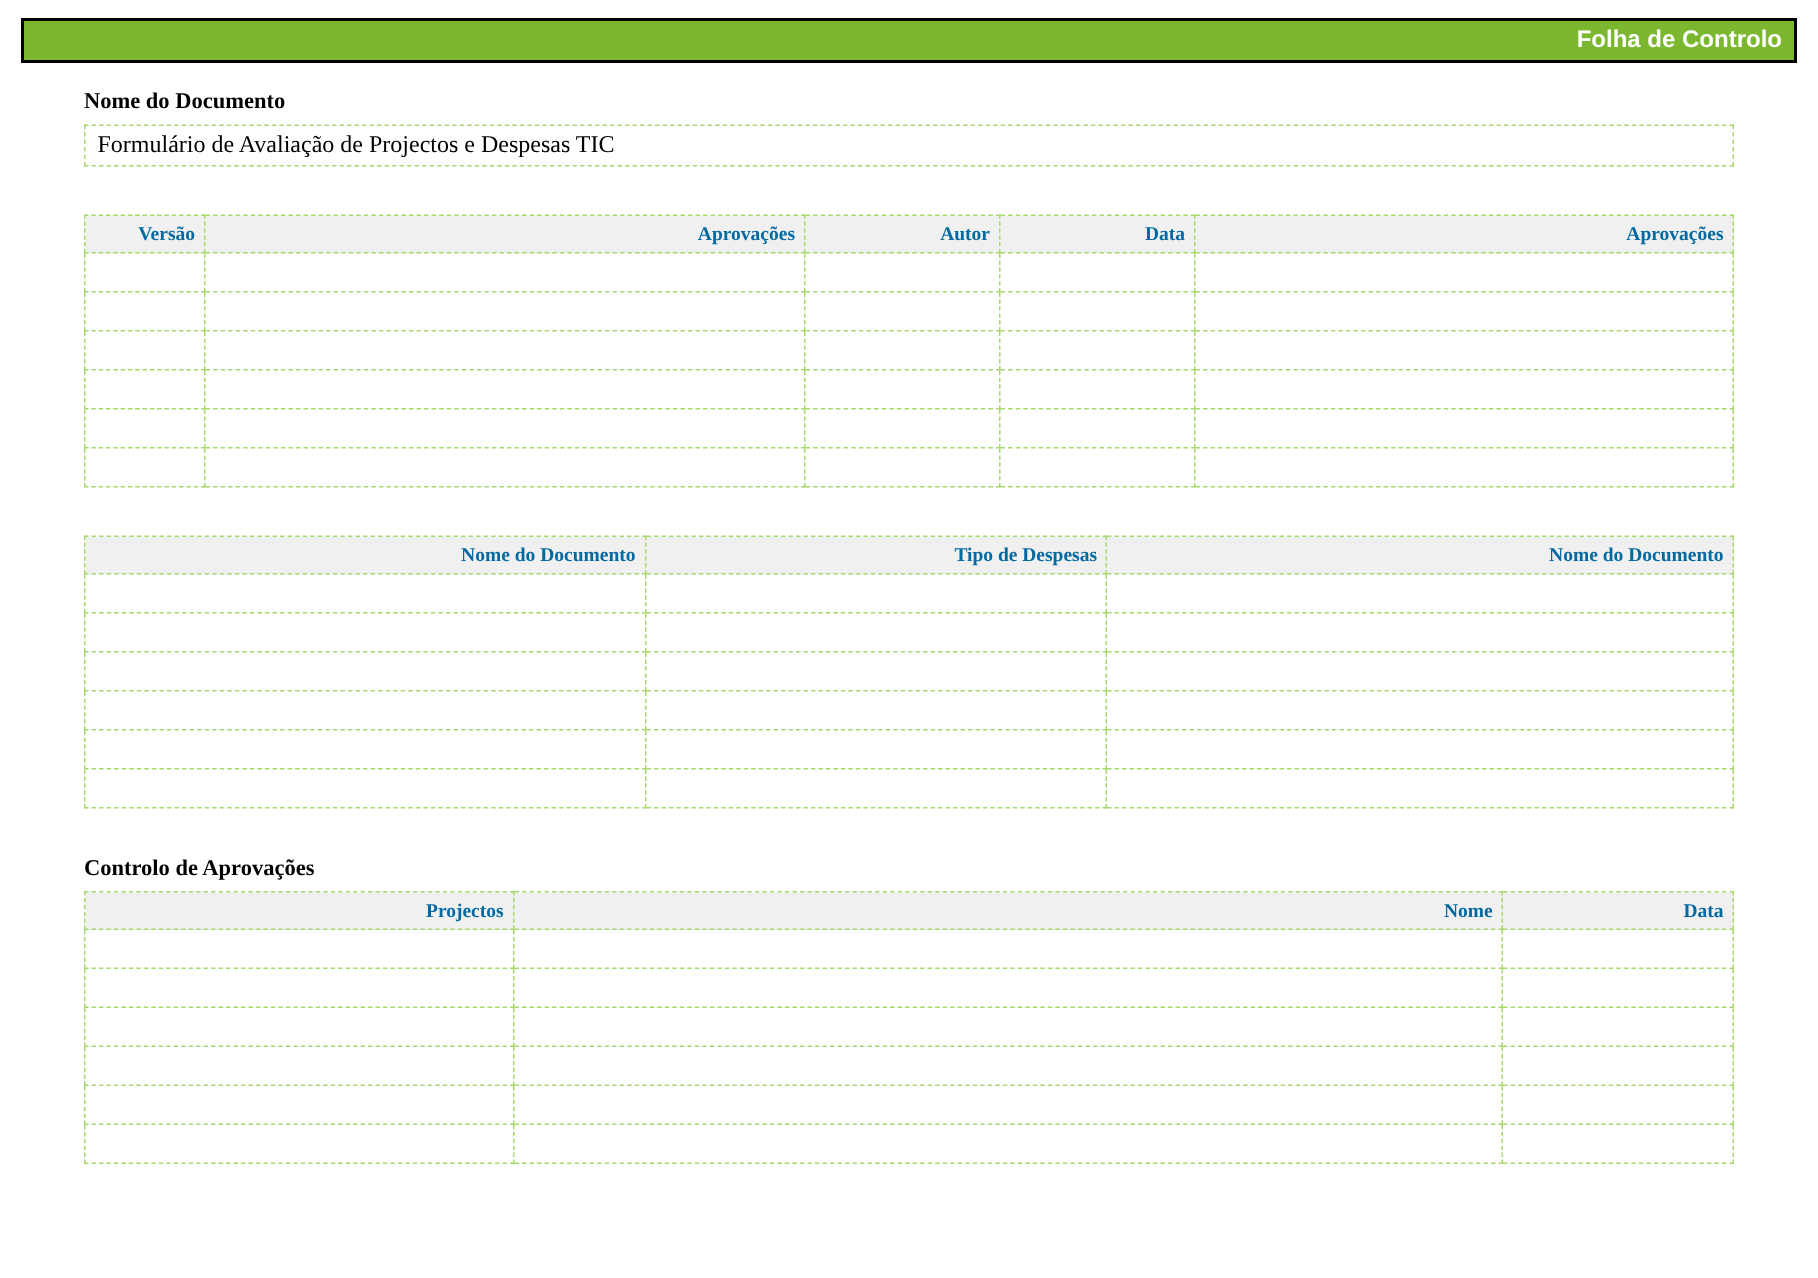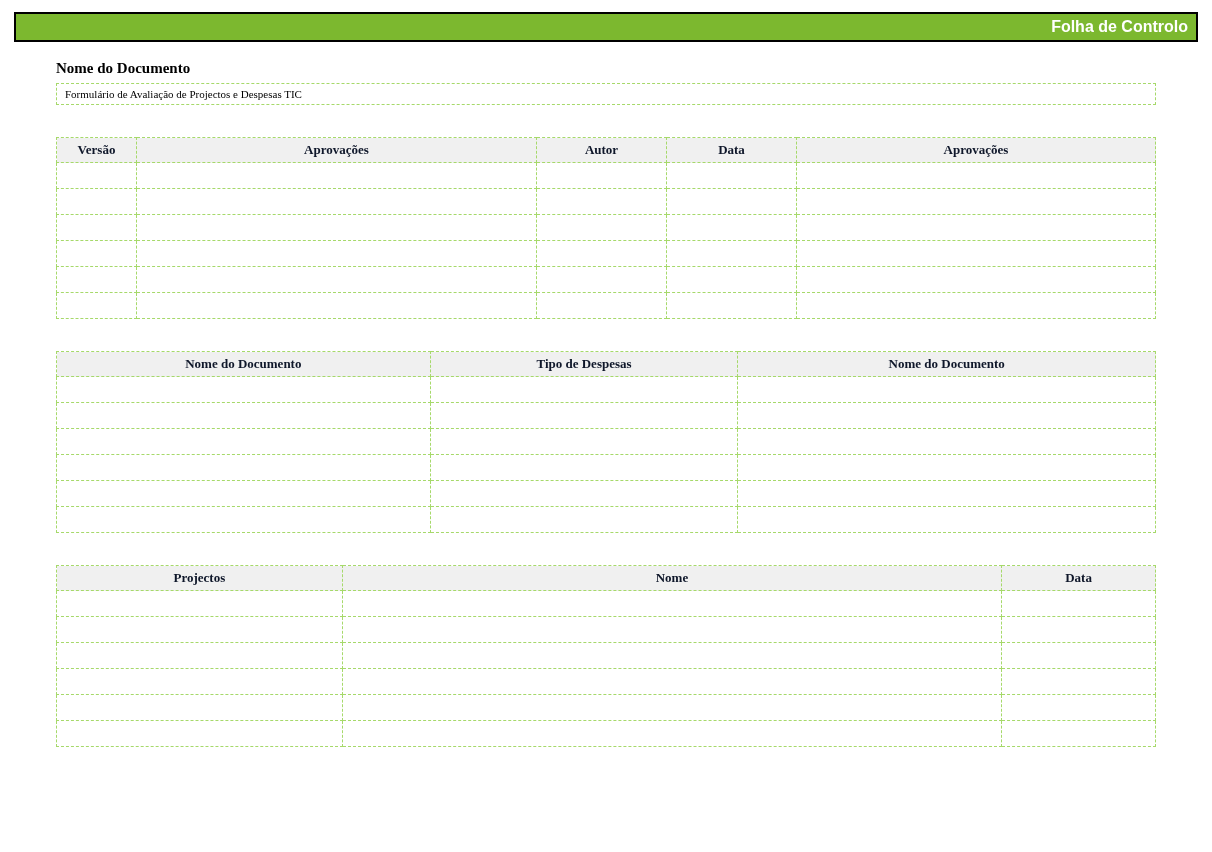--- a/index.html
+++ b/index.html
@@ -34,34 +34,34 @@
     }
     .section-title {
       font-size: 15px;
       font-weight: bold;
       color: #000;
       margin-bottom: 6px;
     }
     .value-box {
       border: 1px dashed #a6d96a;
       padding: 4px 8px;
-      font-size: 11px;
+      font-size: 16px;
       color: #000;
       background: #ffffff;
       min-height: 22px;
     }
     table {
       width: 100%;
       border-collapse: collapse;
     }
     th {
       background: #f0f0f0;
-      color: #0f172a;
+      color: #0369a1;
       font-weight: bold;
-      text-align: center;
+      text-align: right;
       font-size: 13px;
       border: 1px dashed #a6d96a;
       padding: 4px 6px;
       height: 24px;
       margin-top: 40px;
     }
     td {
       border: 1px dashed #a6d96a;
       height: 26px;
       font-size: 12px;
@@ -205,20 +205,21 @@
           <tr>
             <td></td>
             <td></td>
             <td></td>
           </tr>
         </tbody>
     </table>
   </div>
 
   <div class="section">
+    <div class="section-title">Controlo de Aprovações</div>
     <table class="t-apr">
       <colgroup>
         <col class="c1">
           <col class="c2">
           <col class="c3">
       </colgroup>
       <thead>
         <tr>
           <th>Projectos</th>
           <th>Nome</th>

